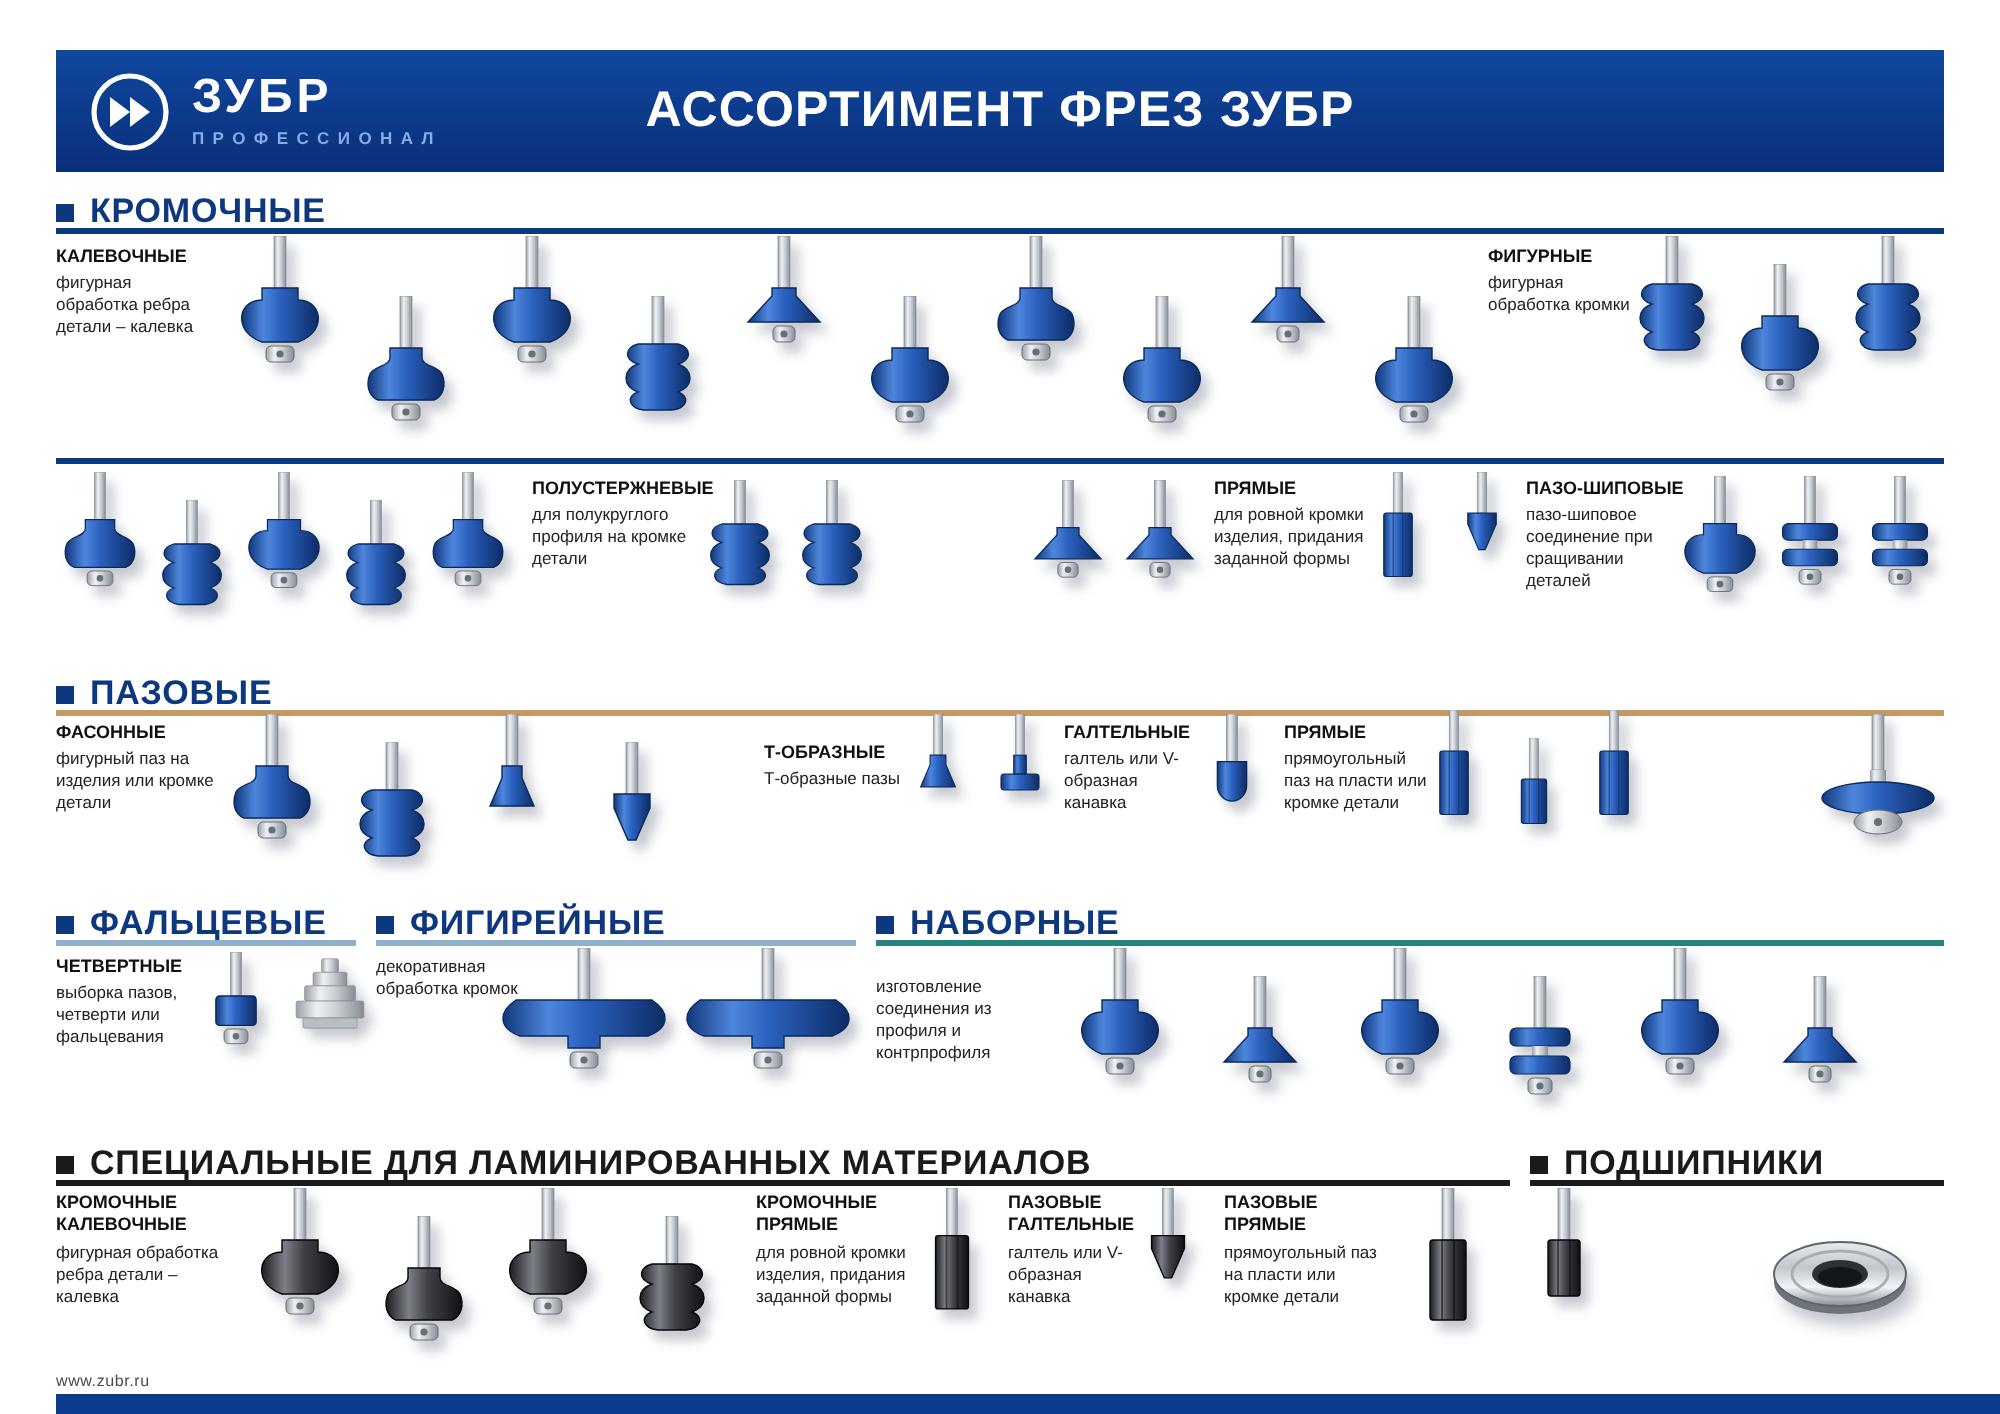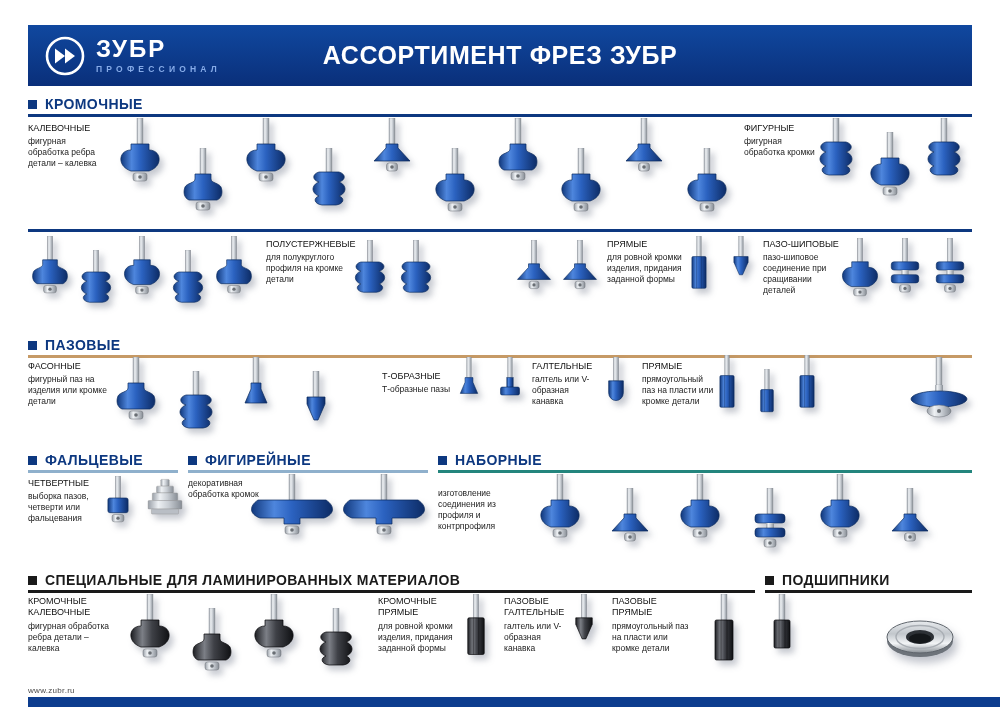--- a/index.html
+++ b/index.html
@@ -13,28 +13,28 @@
     display:flex;align-items:center;padding:0 16px}
   .logo{display:flex;align-items:center;gap:10px;z-index:2}
   .logo-name{font-size:24px;font-weight:800;color:#fff;letter-spacing:2px;line-height:1}
   .logo-sub{font-size:8.5px;font-weight:bold;color:#86abe8;letter-spacing:4.2px;margin-top:3px}
   .bar-title{position:absolute;left:0;right:0;text-align:center;color:#fff;font-weight:bold;
     font-size:25px;letter-spacing:.6px}
 
   
   .sec{position:absolute;display:flex;align-items:center;gap:8px}
   .sec .sq{width:9px;height:9px;background:var(--navy)}
-  .sec .st{font-weight:bold;font-size:14px;color:var(--navy);letter-spacing:.4px;white-space:nowrap}
+  .sec .st{font-weight:bold;font-size:17px;color:var(--navy);letter-spacing:.4px;white-space:nowrap}
   .sec.dark .sq{background:var(--ink)}
   .sec.dark .st{color:var(--ink)}
   .hr{position:absolute;height:2.5px}
 
   
   .tb{position:absolute}
-  .gname{font-size:9px;font-weight:normal;margin-bottom:2px;line-height:1.25;white-space:pre-line;color:#111}
+  .gname{font-size:9px;font-weight:bold;margin-bottom:2px;line-height:1.25;white-space:pre-line;color:#111}
   .gdesc{font-size:8.5px;color:#222;line-height:1.3}
 
   
   .bits{position:absolute;display:flex;align-items:flex-start}
   .bits .bit{flex:none;display:block;filter:drop-shadow(4px 5px 3px rgba(50,60,85,.28))}
   .stagger .bit:nth-child(even){margin-top:30px}
   .stagger2 .bit:nth-child(even){margin-top:14px}
   .sm .bit{width:44px;height:auto}
   .sm2 .bit{width:38px;height:auto}
 

